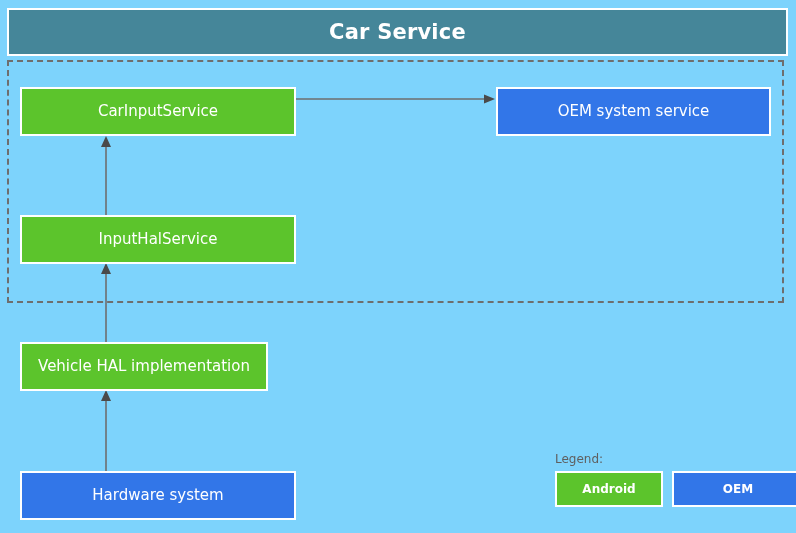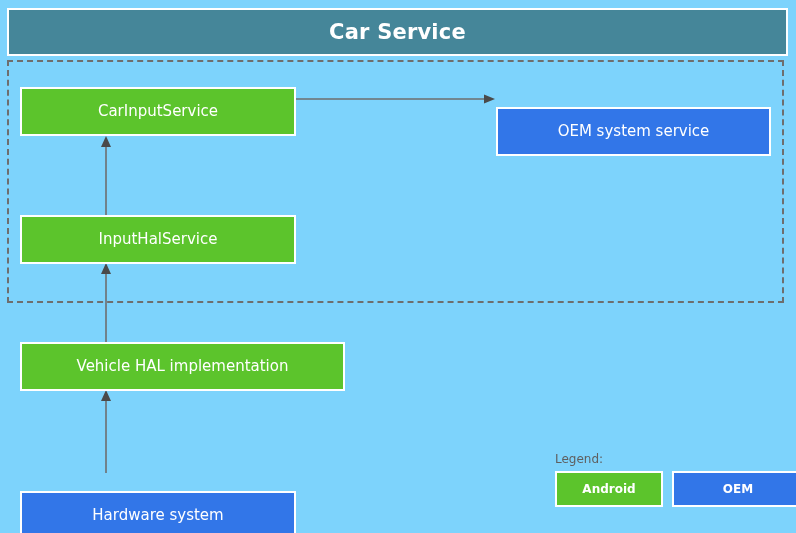--- a/index.html
+++ b/index.html
@@ -60,21 +60,21 @@
     text-align: center;
   }
   .node .node-label {
     color: #ffffff;
     font-size: 15px;
     font-weight: normal;
     line-height: 1.1;
     padding: 0 6px;
   }
   .node.android { background: #5cc42c; }
-  .node.oem     { background: #3276e8; margin-top: 20px; }
+  .node.oem     { background: #3276e8; }
 
   
   .conn {
     position: absolute;
   }
   .conn svg { display: block; overflow: visible; }
 
   
   .legend {
     position: absolute;
@@ -153,21 +153,21 @@
   </div>
 
   <div class="node oem" style="left:496px; top:87px; width:275px; height:49px;">
     <span class="node-label">OEM system service</span>
   </div>
 
   <div class="node android" style="left:20px; top:215px; width:276px; height:49px;">
     <span class="node-label">InputHalService</span>
   </div>
 
-  <div class="node android" style="left:20px; top:342px; width:325px; height:49px;">
+  <div class="node android" style="left:20px; top:342px; width:248px; height:49px;">
     <span class="node-label">Vehicle HAL implementation</span>
   </div>
 
   <div class="node oem" style="left:20px; top:471px; width:276px; height:49px;">
     <span class="node-label">Hardware system</span>
   </div>
 
   <div class="legend">
     <span class="legend-title">Legend:</span>
 

